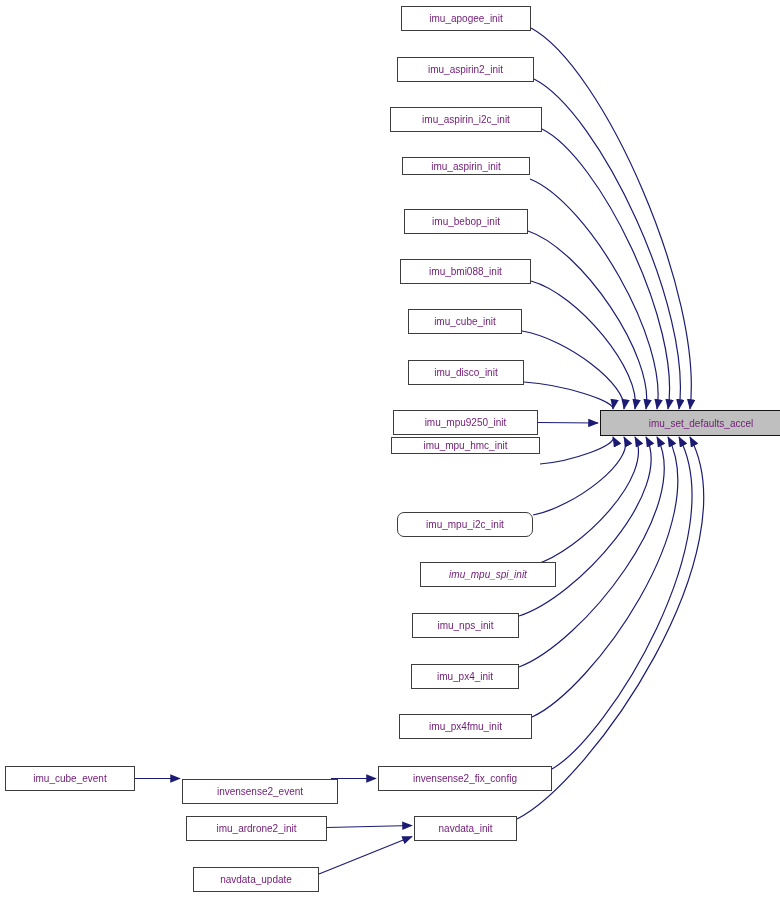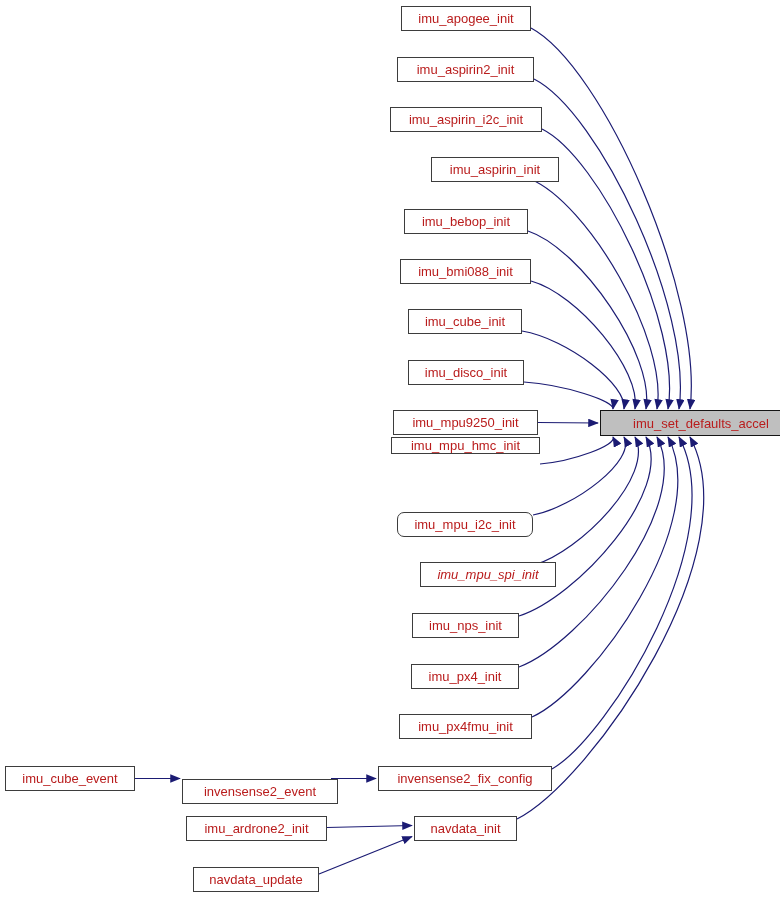--- a/index.html
+++ b/index.html
@@ -11,22 +11,22 @@
     overflow:hidden;
   }
   #edge-layer{position:absolute;left:0;top:0;width:780px;height:899px;}
   #edge-layer path.edge{fill:none;stroke:var(--edge-color,#191970);stroke-width:1.2px;}
   .node{
     position:absolute;
     box-sizing:border-box;
     display:flex;align-items:center;justify-content:center;
     background:#ffffff;
     border:1.5px solid #3d3d3d;
-    color:#b91c1c;
-    font-size:13px;
+    color:#701a75;
+    font-size:10px;
     white-space:nowrap;
     cursor:pointer;
   }
   .node.current{
     background:var(--current-fill,#bfbfbf);
     border-color:#141414;
     cursor:default;
   }
 </style>
 </head>
@@ -60,21 +60,21 @@
         <path d="M135,778.5 L180,778.5" class="edge" marker-end="url(#arrowhead)"></path>
         <path d="M331,778.5 L376,778.5" class="edge" marker-end="url(#arrowhead)"></path>
         <path d="M327,827.5 L412,825.5" class="edge" marker-end="url(#arrowhead)"></path>
         <path d="M319,874 L412,836.5" class="edge" marker-end="url(#arrowhead)"></path>
       </g>
   </svg>
 
   <div class="node" style="left: 401px; top: 6px; width: 130px; height: 25px;">imu_apogee_init</div>
   <div class="node" style="left: 397px; top: 57px; width: 137px; height: 25px;">imu_aspirin2_init</div>
   <div class="node" style="left: 390px; top: 107px; width: 152px; height: 25px;">imu_aspirin_i2c_init</div>
-  <div class="node" style="left: 402px; top: 157px; width: 128px; height: 25px; margin-left: 29px;">imu_aspirin_init</div>
+  <div class="node" style="left: 402px; top: 157px; width: 128px; height: 18px;">imu_aspirin_init</div>
   <div class="node" style="left: 404px; top: 209px; width: 124px; height: 25px;">imu_bebop_init</div>
   <div class="node" style="left: 400px; top: 259px; width: 131px; height: 25px;">imu_bmi088_init</div>
   <div class="node" style="left: 408px; top: 309px; width: 114px; height: 25px;">imu_cube_init</div>
   <div class="node" style="left: 408px; top: 360px; width: 116px; height: 25px;">imu_disco_init</div>
   <div class="node" style="left: 393px; top: 410px; width: 145px; height: 25px;">imu_mpu9250_init</div>
   <div class="node" style="left: 391px; top: 437px; width: 149px; height: 17px;">imu_mpu_hmc_init</div>
   <div class="node" style="left: 397px; top: 512px; width: 136px; height: 25px; border-radius: 7px;">imu_mpu_i2c_init</div>
   <div class="node" style="left: 420px; top: 562px; width: 136px; height: 25px; font-style: italic;">imu_mpu_spi_init</div>
   <div class="node" style="left: 412px; top: 613px; width: 107px; height: 25px;">imu_nps_init</div>
   <div class="node" style="left: 411px; top: 664px; width: 108px; height: 25px;">imu_px4_init</div>

